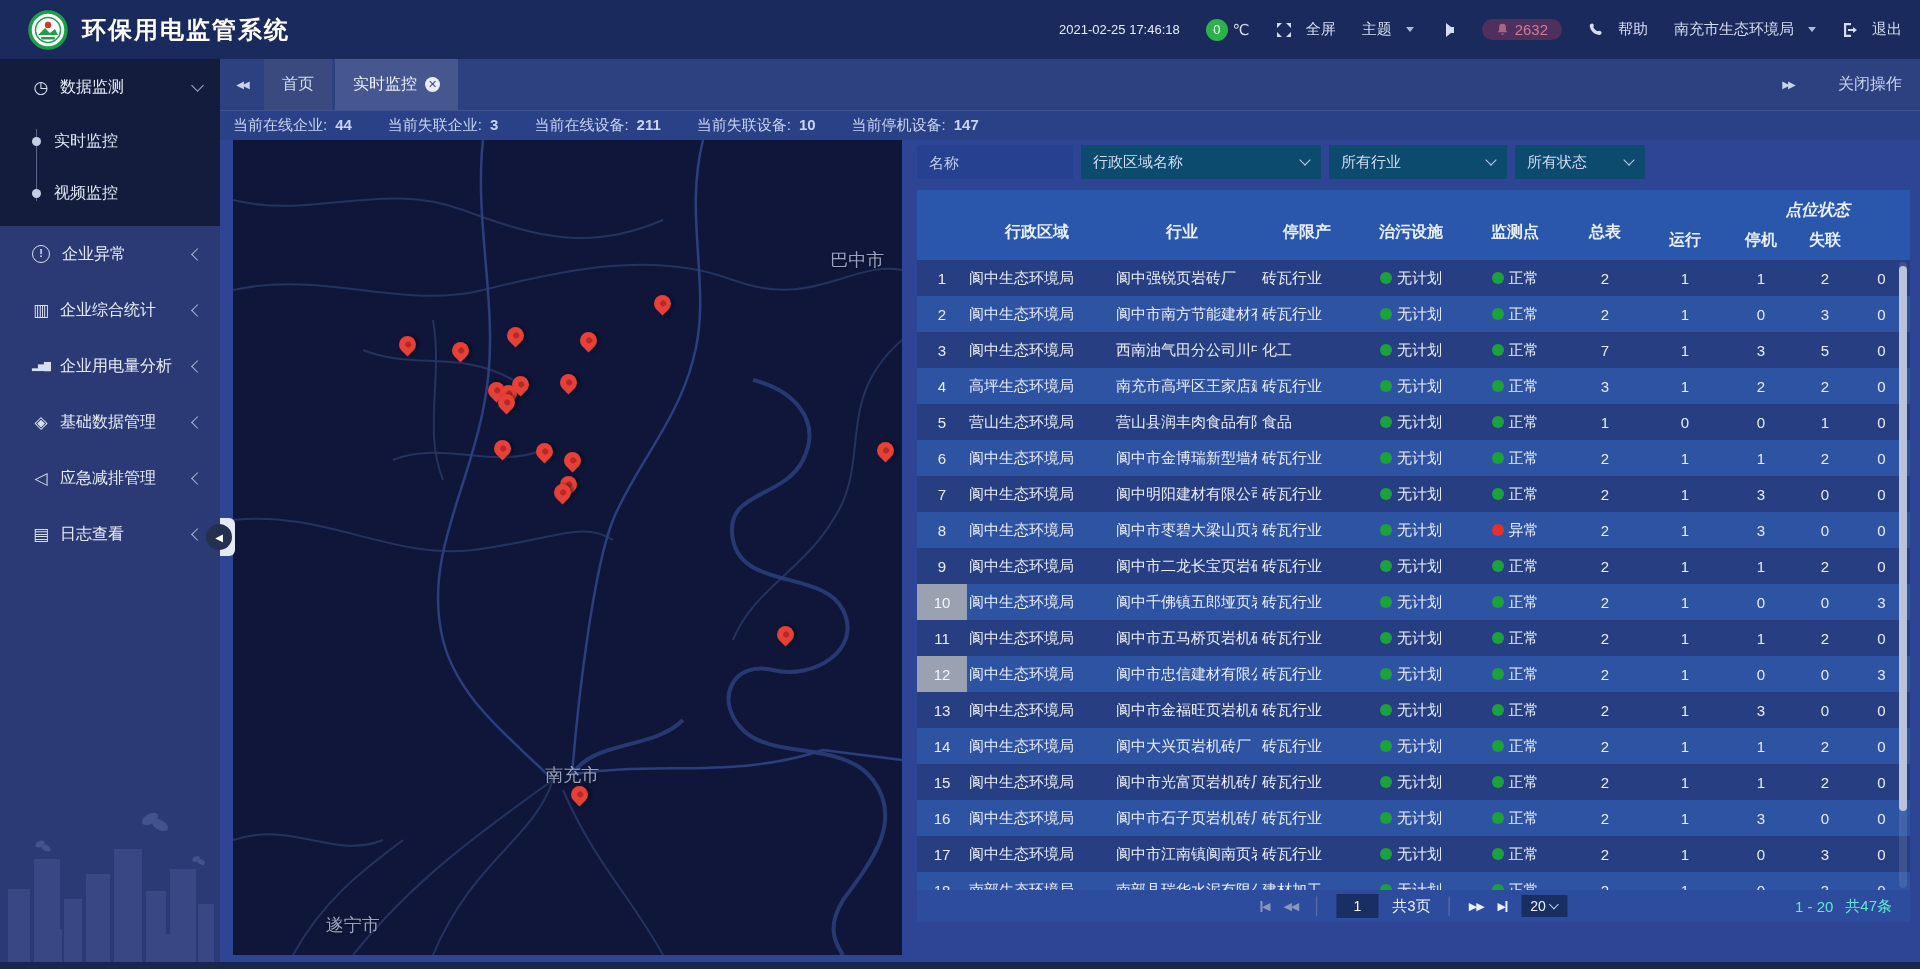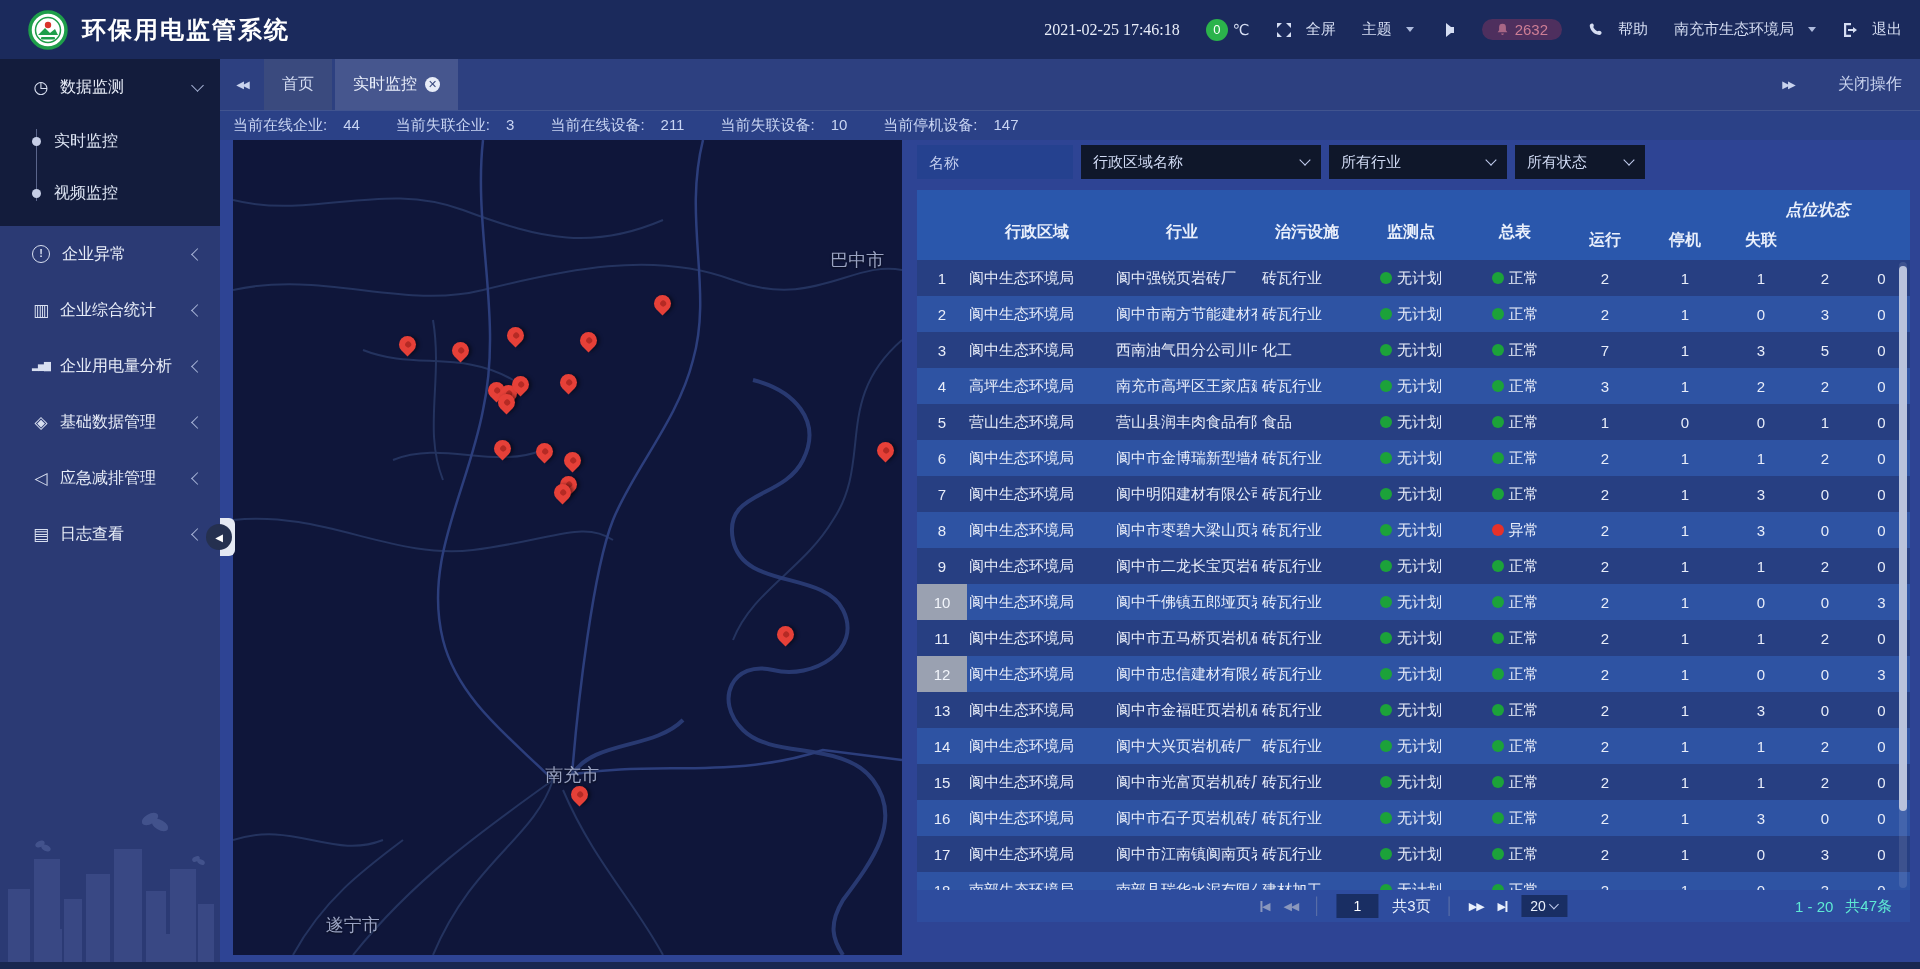--- a/index.html
+++ b/index.html
@@ -6,21 +6,21 @@
   body{
     width:1920px;height:969px;overflow:hidden;position:relative;
     background:#2E4494;font-family:"Liberation Sans","DejaVu Sans",sans-serif;
     -webkit-font-smoothing:antialiased;color:#E8EDF9;
   }
   
   .topbar{position:absolute;left:0;top:0;width:1920px;height:59px;background:#1B2A5C;display:flex;align-items:center;z-index:30;}
   .logo{width:40px;height:40px;margin-left:28px;flex:0 0 auto;}
   .app-title{font-size:24px;font-weight:bold;color:#FFFFFF;letter-spacing:2px;margin-left:14px;}
   .top-right{position:absolute;right:18px;top:0;height:59px;display:flex;align-items:center;gap:26px;color:#D5DDF2;font-size:15px;}
-  .datetime{font-size:16px;color:#E8EDF8;font-family:Liberation Serif, serif;}
+  .datetime{font-size:13px;color:#E8EDF8;}
   .temp{display:flex;align-items:center;gap:5px;}
   .temp-badge{width:22px;height:22px;border-radius:50%;background:#2BB34B;color:#fff;font-size:13px;display:flex;align-items:center;justify-content:center;font-style:normal;}
   .top-btn{display:flex;align-items:center;gap:14px;cursor:pointer;white-space:nowrap;}
   .caret{width:0;height:0;border-left:4px solid transparent;border-right:4px solid transparent;border-top:5px solid #AEBBDD;display:inline-block;}
   .notif-pill{display:flex;align-items:center;gap:6px;background:rgba(186,58,101,.32);border-radius:12px;padding:2px 14px;color:#CE7E95;font-size:15px;}
   .icon16{width:16px;height:16px;display:block;}
   
   .sidebar{position:absolute;left:0;top:59px;bottom:0;width:220px;background:#2B3A74;z-index:20;overflow:hidden;}
   .nav-block{background:#131C3C;padding-bottom:7px;}
   .nav-group{height:56px;display:flex;align-items:center;padding-left:30px;position:relative;cursor:pointer;font-size:16px;color:#E8EDF8;}
@@ -42,32 +42,32 @@
   .tab-scroll{width:44px;display:flex;align-items:center;justify-content:center;color:#C9D3EE;font-size:10px;letter-spacing:-2px;cursor:pointer;}
   .tabs{display:flex;gap:3px;}
   .tab{display:flex;align-items:center;gap:8px;padding:0 18px;background:#3A4A7E;color:#D5DDF2;font-size:16px;cursor:pointer;}
   .tab.active{background:#46568E;color:#EAEFFB;}
   .tab-close{width:15px;height:15px;border-radius:50%;background:#E8EDF8;color:#3A4A7E;font-size:11px;line-height:14px;text-align:center;}
   .close-ops{position:absolute;right:18px;top:0;height:51px;display:flex;align-items:center;color:#C9D3EE;font-size:16px;cursor:pointer;}
   .tab-scroll.rightend{position:absolute;right:110px;top:0;height:51px;}
   
   .statsbar{position:absolute;left:220px;top:110px;right:0;height:30px;background:#2B4187;display:flex;align-items:center;padding-left:13px;gap:36px;z-index:9;}
   .stat{font-size:15px;color:#C8D4F2;white-space:nowrap;}
-  .stat b{font-weight:normal;margin-left:16px;}
+  .stat b{font-weight:bold;margin-left:8px;}
   
   .map{position:absolute;left:233px;top:140px;width:669px;height:815px;background:#0F163A;overflow:hidden;z-index:5;}
   .map svg.roads{position:absolute;left:0;top:0;}
   .city-label{position:absolute;transform:translate(-50%,-50%);color:#9AA3C2;font-size:18px;text-shadow:0 1px 2px rgba(0,0,0,.6);white-space:nowrap;}
   .pin{position:absolute;width:17px;height:17px;background:#E64038;border-radius:50% 50% 50% 0;transform:rotate(-45deg);box-shadow:2px 2px 4px rgba(0,0,0,.45);cursor:pointer;}
   .pin:after{content:"";position:absolute;left:5.5px;top:5.5px;width:6px;height:6px;border-radius:50%;background:#B52A24;}
   
   .filters{position:absolute;left:917px;top:145px;height:34px;display:flex;gap:8px;z-index:8;}
   .f-input{width:156px;height:34px;background:#25418F;border:none;outline:none;color:#D0DAF3;font-size:15px;padding:0 12px;font-family:inherit;box-sizing:border-box;}
   .f-input::placeholder{color:#C2CDEE;opacity:1;}
-  .f-select{height:34px;background:#0f172a;color:#D0DAF3;font-size:15px;display:flex;align-items:center;padding:0 12px;box-sizing:border-box;position:relative;cursor:pointer;}
+  .f-select{height:34px;background:#0c4a6e;color:#D0DAF3;font-size:15px;display:flex;align-items:center;padding:0 12px;box-sizing:border-box;position:relative;cursor:pointer;}
   .f-select .sel-caret{position:absolute;right:12px;width:7px;height:7px;border-right:1.5px solid #C2CDEE;border-bottom:1.5px solid #C2CDEE;transform:rotate(45deg);top:11px;}
   .f-region{width:240px;} .f-industry{width:178px;} .f-status{width:130px;}
   
   .tablewrap{position:absolute;left:917px;top:190px;width:993px;height:700px;z-index:8;}
   .grid-cols{display:grid;grid-template-columns:50px 140px 150px 100px 108px 100px 80px 80px 72px 56px 57px;}
   .thead{position:relative;height:70px;background:#2A57AC;color:#E9EFFB;font-size:16px;font-weight:bold;}
   .th{display:flex;align-items:center;justify-content:center;padding-top:14px;}
   .th.sub{align-items:flex-end;padding-top:0;padding-bottom:9px;}
   .group-label{position:absolute;left:808px;width:185px;top:10px;text-align:center;font-style:italic;font-size:16px;}
   .tbody{height:630px;overflow:hidden;}
@@ -324,20 +324,21 @@
     <span>所有状态</span>
       <i class="sel-caret"></i>
   </div>
 </div>
 
 <div class="tablewrap">
   <div class="thead grid-cols" id="thead">
       <div class="th"></div>
       <div class="th">行政区域</div>
       <div class="th">行业</div>
+      <div class="th">停限产</div>
       <div class="th">治污设施</div>
       <div class="th">监测点</div>
       <div class="th">总表</div>
       <div class="th sub">运行</div>
       <div class="th sub">停机</div>
       <div class="th sub">失联</div>
       <div class="group-label">点位状态</div>
     </div>
   <div class="tbody" id="tbody">
       <div class="trow grid-cols odd">

